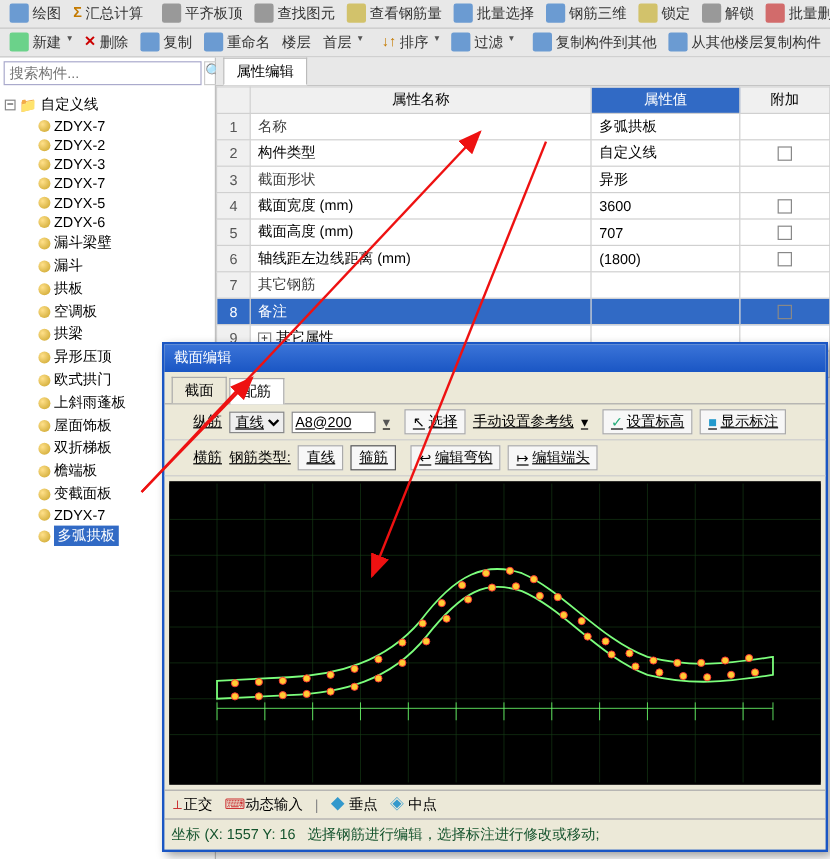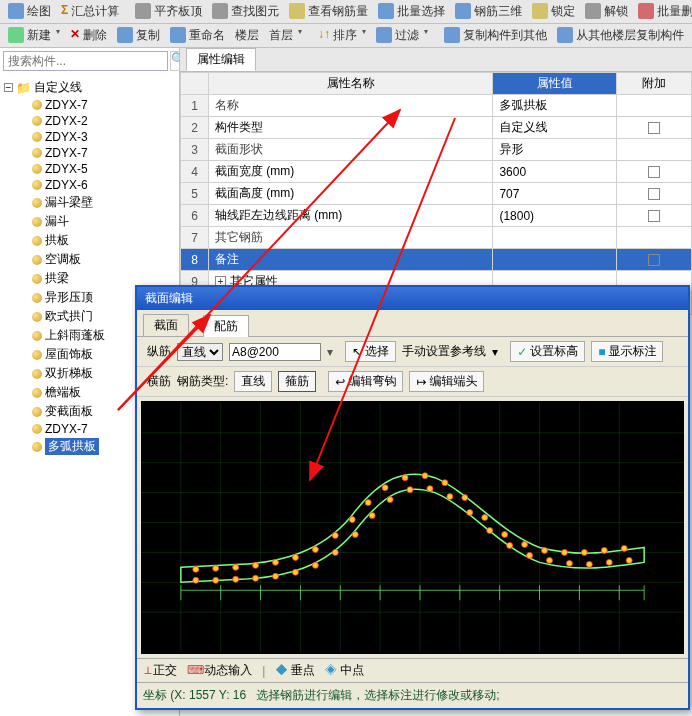--- a/index.html
+++ b/index.html
@@ -211,29 +211,29 @@
     border: 1px solid #aaa;
     border-bottom: none;
     padding: 2px 10px;
     background: #ece9d8;
     cursor:pointer;
   }
   .se-tab.active {
     background: #fff;
     position: relative;
     top: 1px;
-    margin-left: 12px;
   }
   .se-toolbar {
     display:flex;
     align-items:center;
     gap:6px;
-    padding:4px 10px;
+    padding:4px 24px;
     border-bottom:1px solid #ccc;
     flex-wrap:wrap;
+    text-decoration:underline;
   }
   .se-toolbar select, .se-toolbar input[type=text] {
     border:1px solid #888;
     font-size:12px;
     height:18px;
   }
   .se-toolbar .tbtn {
     border:1px solid #aaa;
     background:#f7f7f7;
     padding:1px 6px;
@@ -551,21 +551,21 @@
 
 <div class="section-editor">
   <div class="se-title">截面编辑</div>
   <div class="se-tabs">
     <div class="se-tab">截面</div>
     <div class="se-tab active">配筋</div>
   </div>
   <div class="se-toolbar">
     <span>纵筋</span>
     <select><option>直线</option></select>
-    <input type="text" style="width: 92px;" value="A8@200">
+    <input type="text" style="width: 70px;" value="A8@200">
     <span style="color:#555">▾</span>
     <span class="sep"></span>
     <span class="tbtn">
         <span>↖</span>
         <span>选择</span>
       </span>
     <span>手动设置参考线</span>
       <span>▾</span>
     <span class="sep"></span>
     <span class="tbtn">

